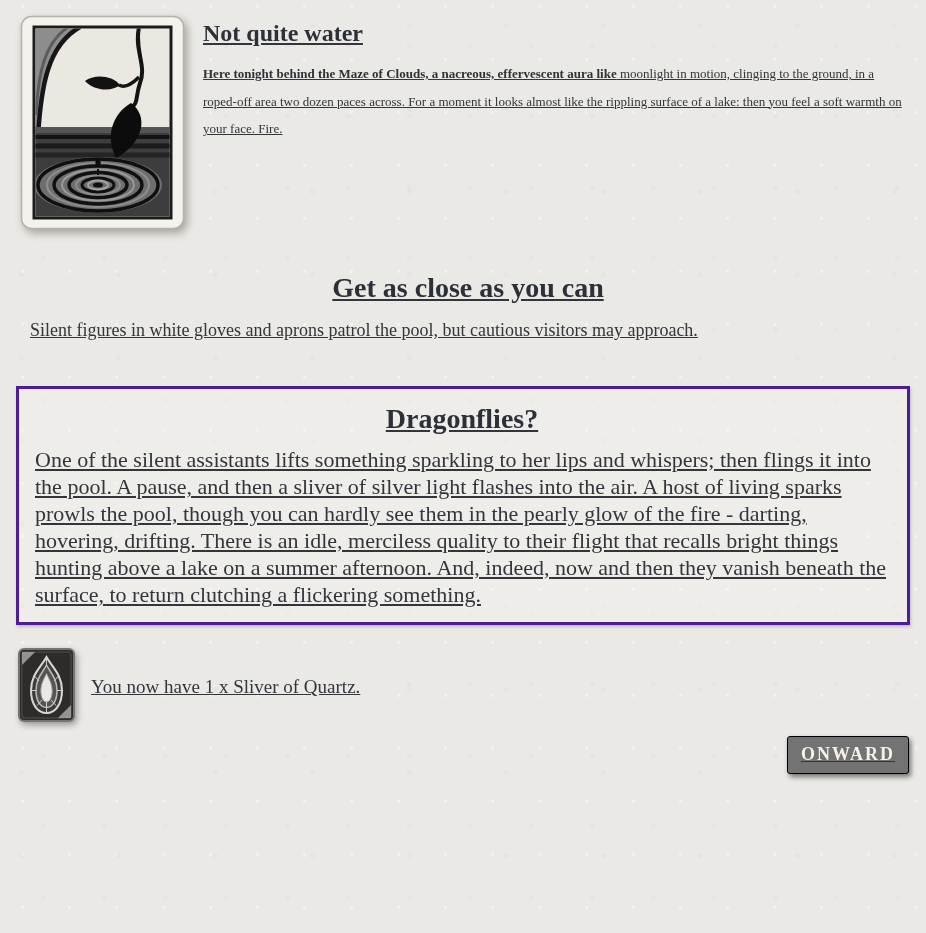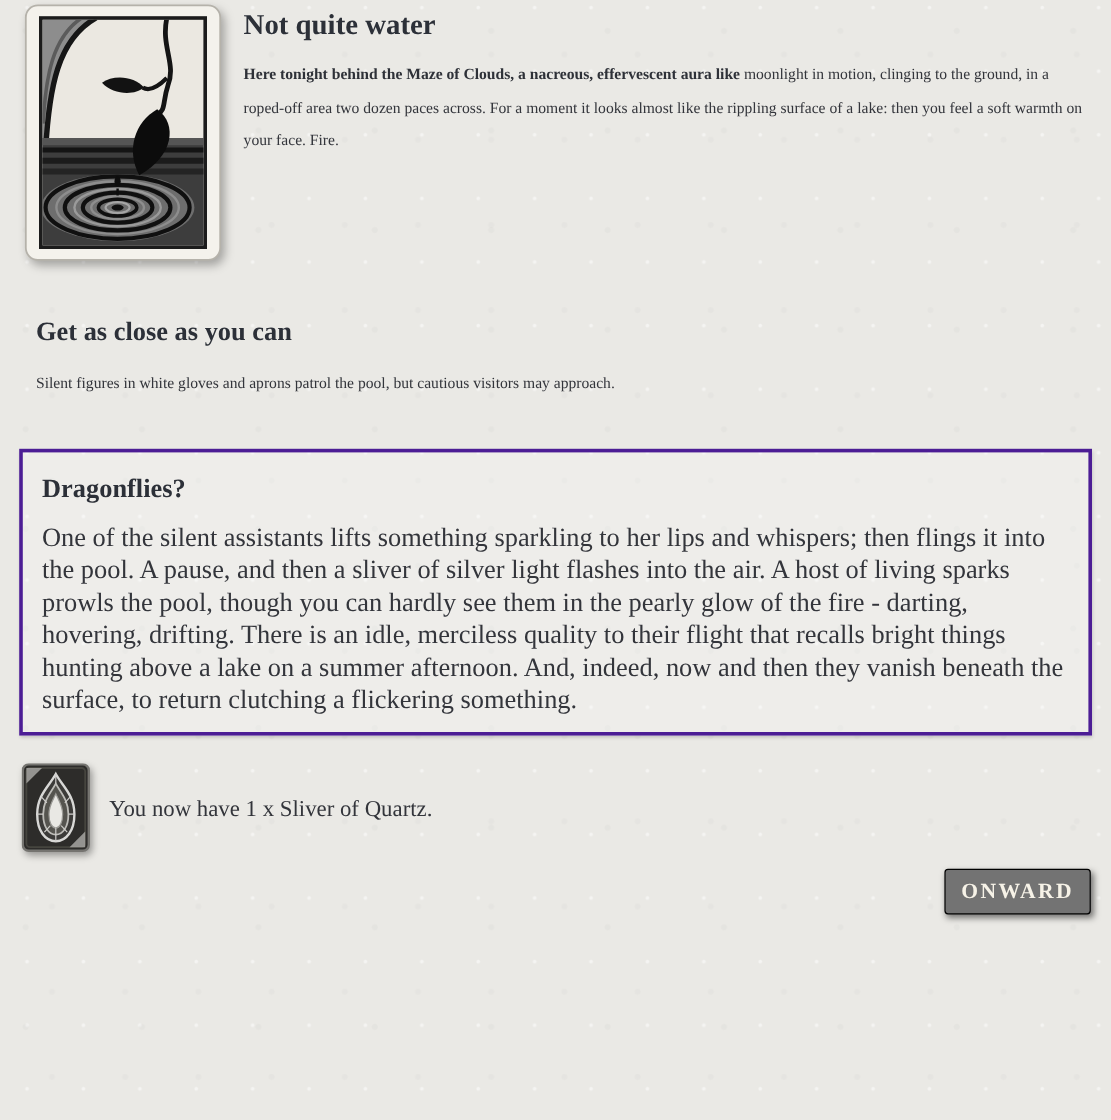--- a/index.html
+++ b/index.html
@@ -12,21 +12,21 @@
     overflow: hidden;
     background-color: #eae9e5;
     background-image:
       radial-gradient(circle at 22% 31%, rgba(0,0,0,0.025) 0 2px, transparent 3px),
       radial-gradient(circle at 71% 64%, rgba(0,0,0,0.02) 0 2px, transparent 3px),
       radial-gradient(circle at 48% 12%, rgba(255,255,255,0.5) 0 1px, transparent 2px);
     background-size: 97px 83px, 61px 71px, 47px 53px;
     font-family: "Liberation Serif", "DejaVu Serif", serif;
     color: #33353b;
   }
-  .page { padding: 3px 0 0 0; }
+  .page { padding: 15px 0 0 0; text-decoration: underline; }
 
   
   .event-header {
     display: flex;
     gap: 18px;
     margin: 0 18px 0 20px;
   }
   .event-card {
     flex: none;
     width: 165px;
@@ -46,28 +46,29 @@
     font-size: 13px;
     line-height: 27.5px;
     color: #33353b;
   }
   .event-text p b { color: #2e3138; }
 
   
   .branch { margin: 45px 20px 0 30px; }
   h2.section-title {
     margin: 0;
-    font-size: 22px;
+    font-size: 28px;
     line-height: 26px;
     font-weight: bold;
     color: #2c3038;
+    text-align: center;
   }
   .branch p {
     margin: 16px 0 0 0;
-    font-size: 13px;
+    font-size: 18px;
     line-height: 27px;
   }
 
   
   .outcome-box {
     margin: 42px 16px 0 16px;
     border: 3px solid #4c1d95;
     background: rgba(252, 252, 250, 0.25);
     padding: 12px 18px 14px 16px;
     box-shadow: 1px 2px 3px rgba(0,0,0,0.18);

